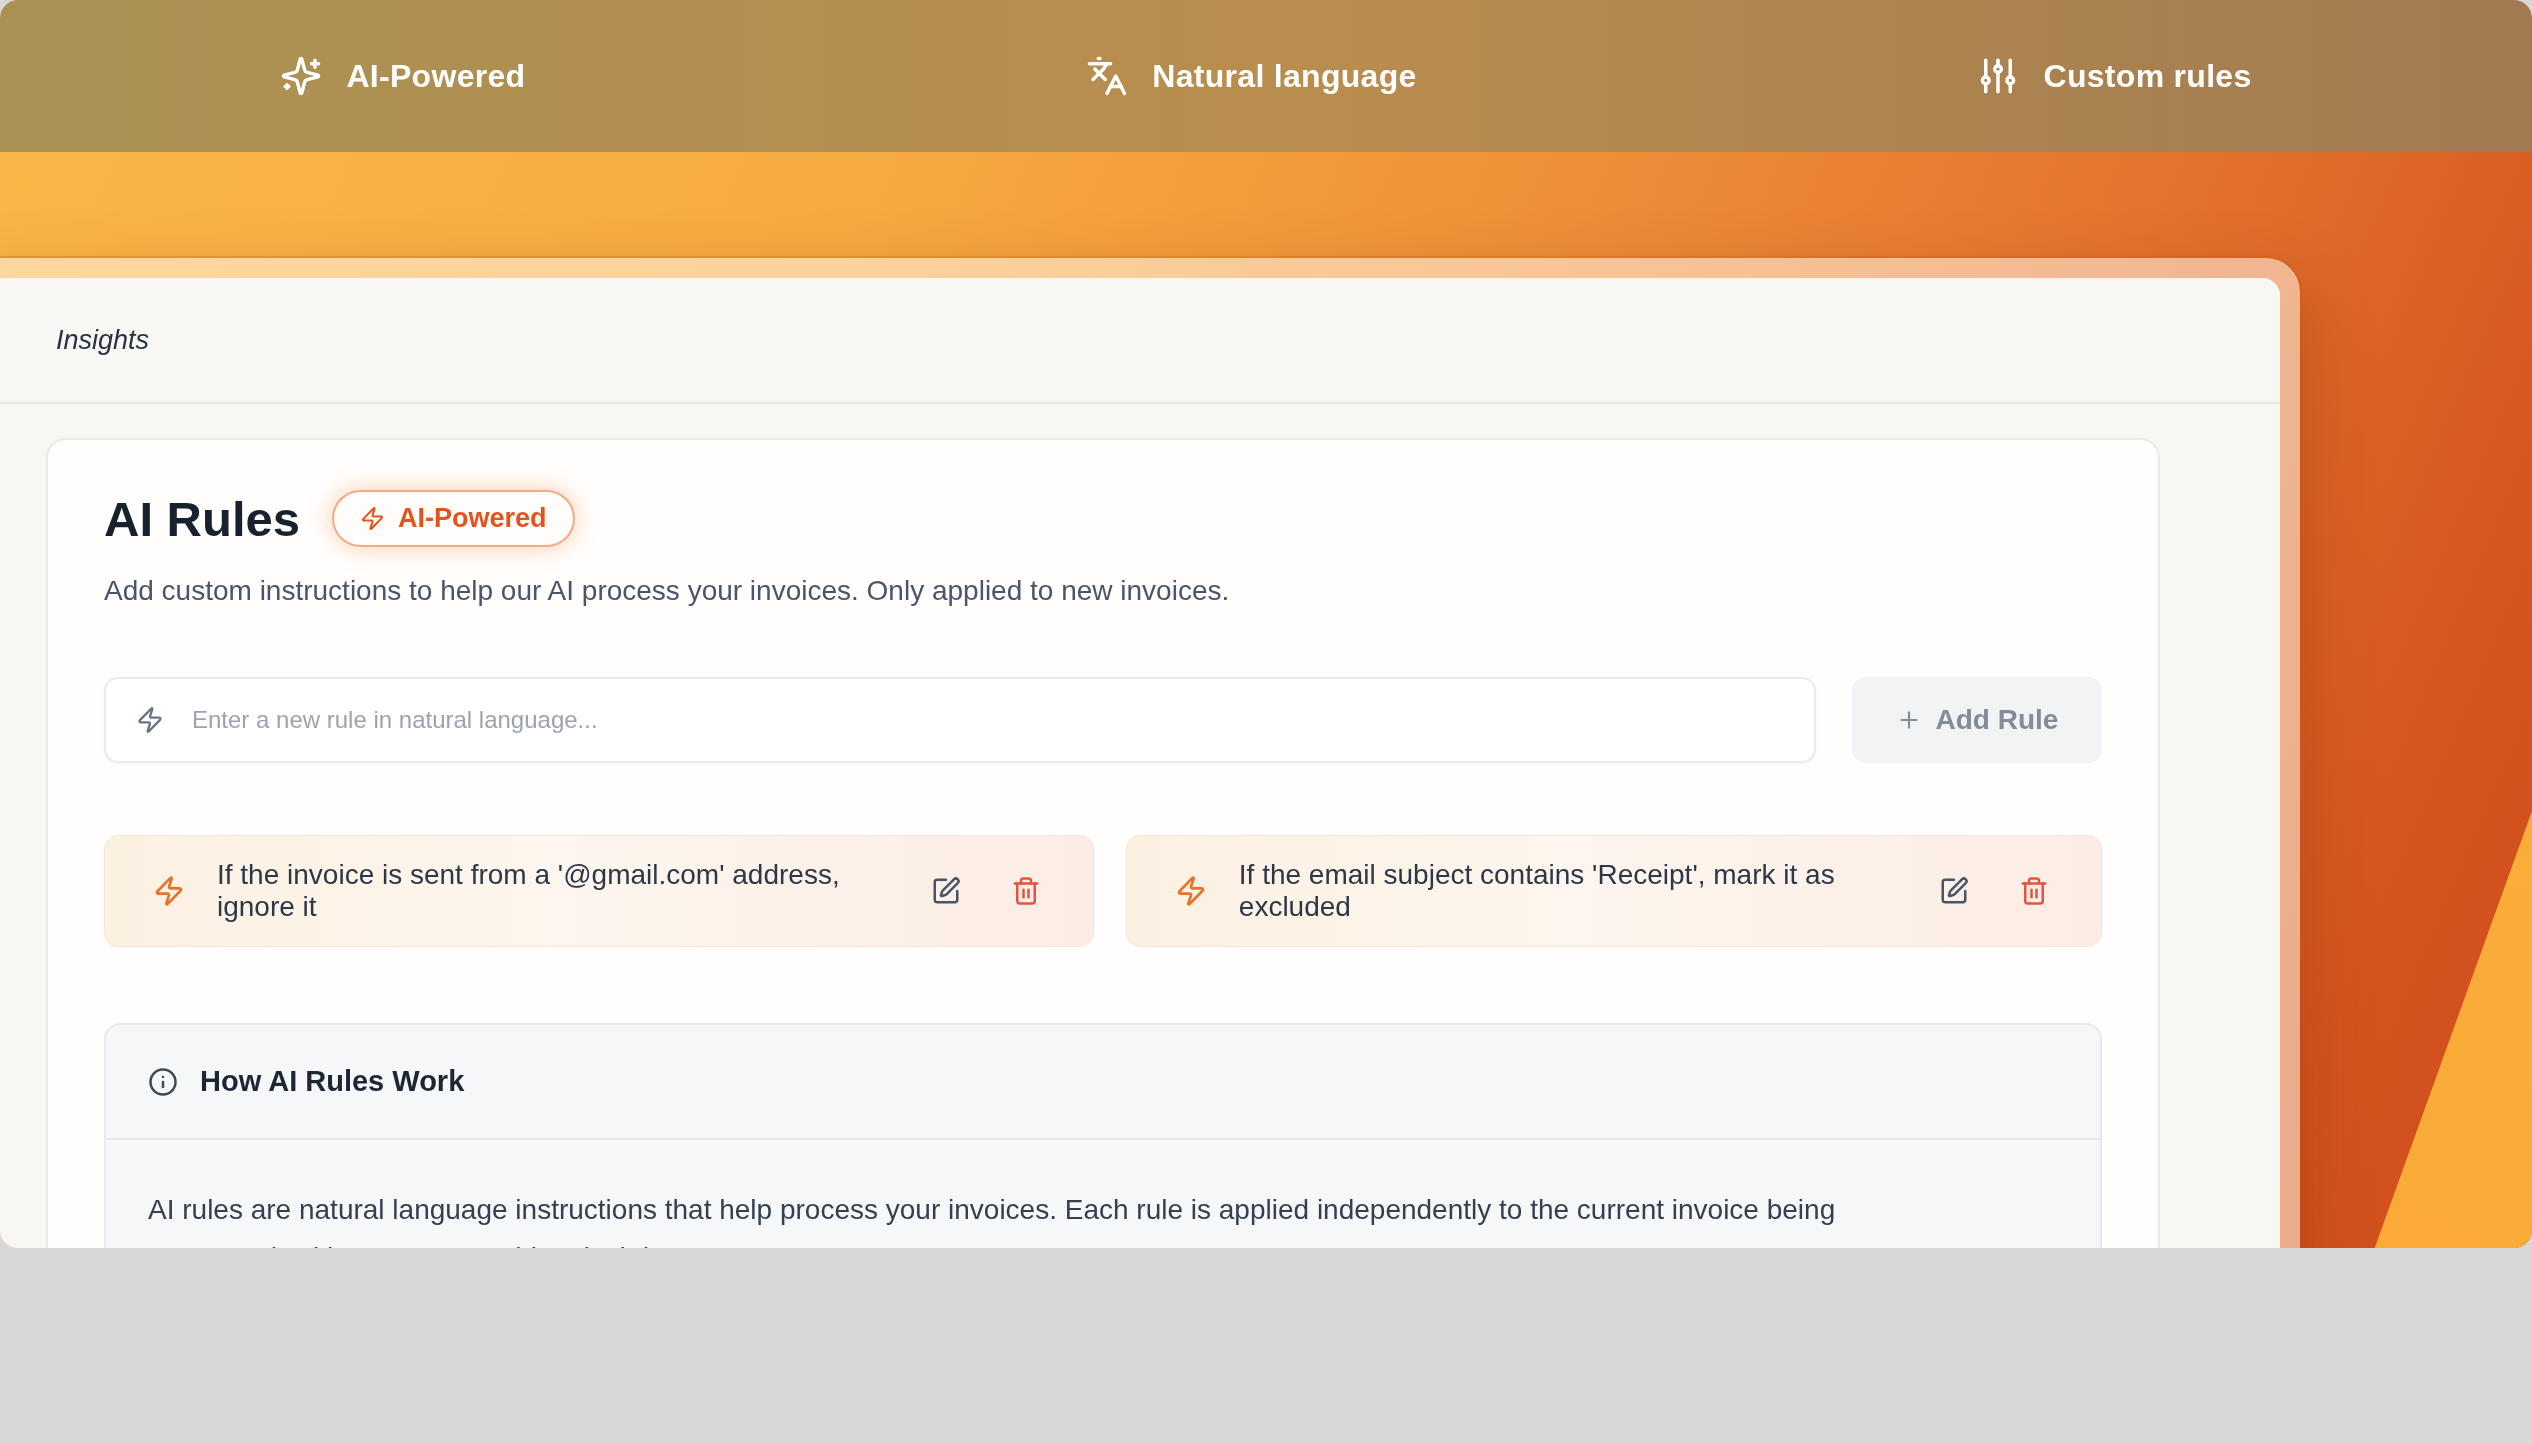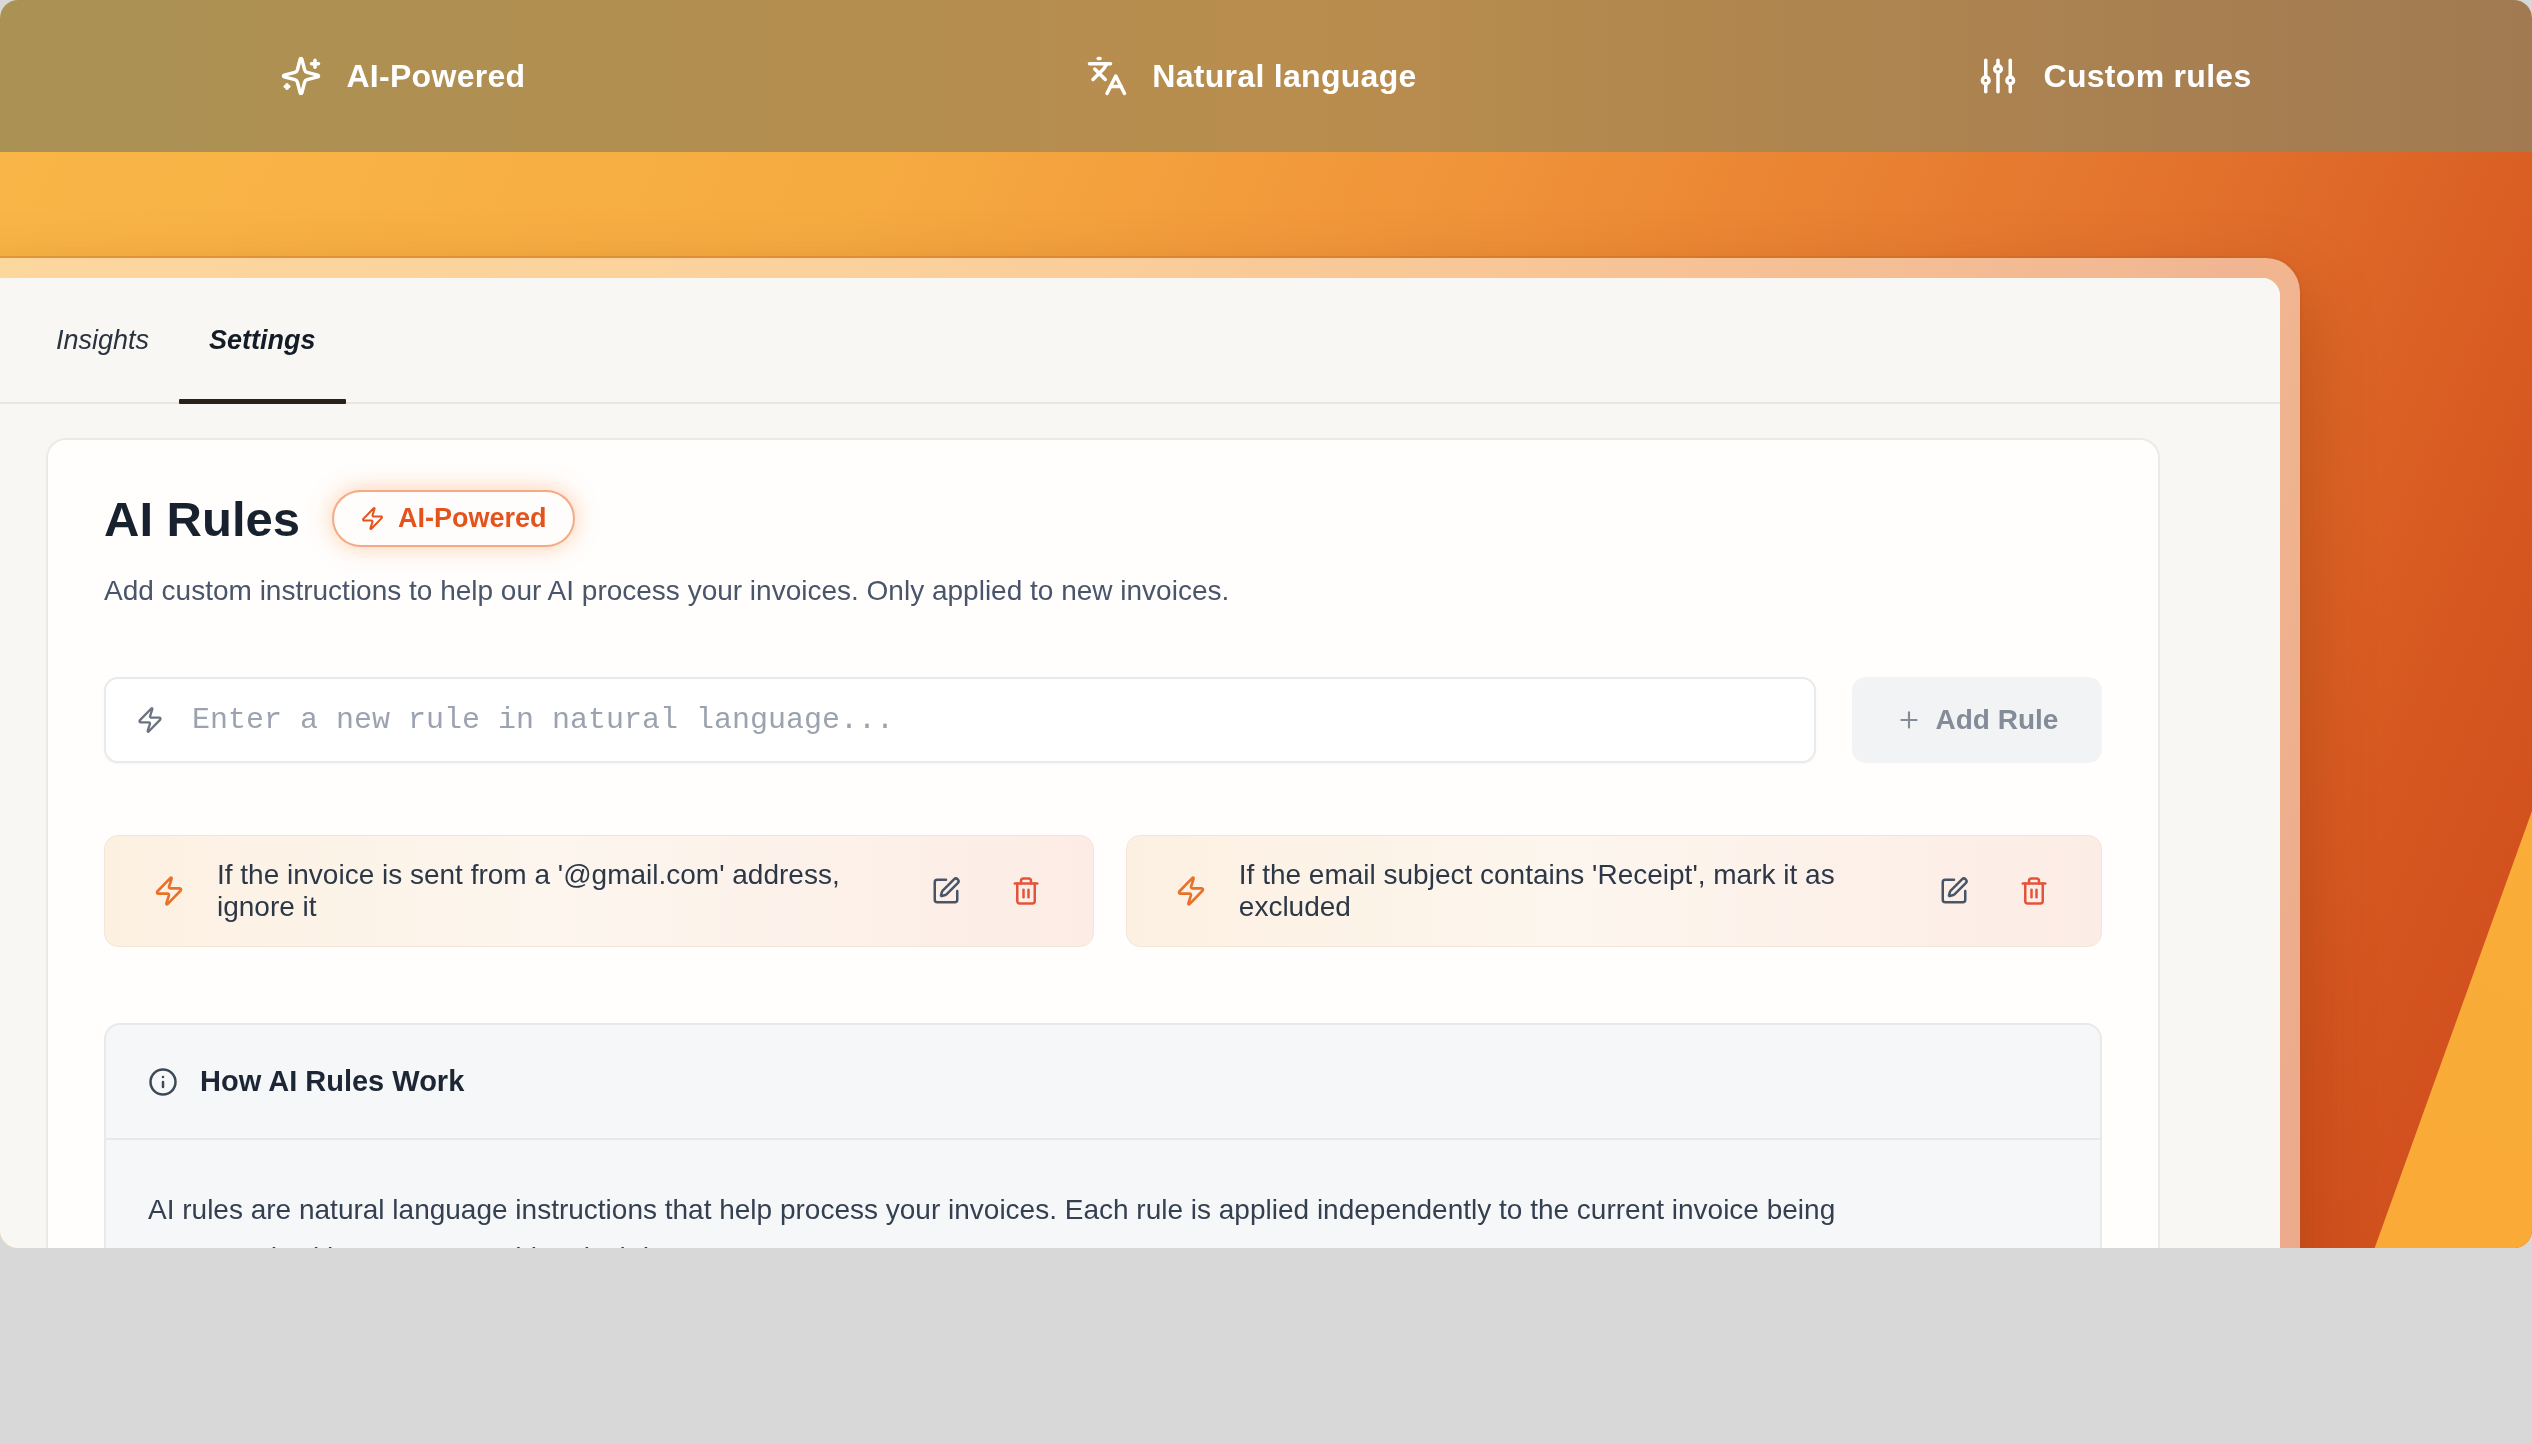--- a/index.html
+++ b/index.html
@@ -48,22 +48,22 @@
          box-shadow:0 0 24px rgba(249,115,22,.35);}
   .badge svg{width:25px;height:25px;}
   .desc{margin-top:28px;font-size:28px;color:#49556a;}
 
   
   .input-row{margin-top:70px;display:flex;gap:36px;}
   .rule-input{flex:1;height:86px;border:2px solid #e8eaed;border-radius:14px;background:#ffffff;
               display:flex;align-items:center;padding:0 30px;gap:26px;box-sizing:border-box;
               box-shadow:0 1px 3px rgba(0,0,0,.04);}
   .rule-input svg{width:28px;height:28px;color:#6b7280;flex:none;}
-  .rule-input input{border:none;outline:none;flex:1;font-size:30px;color:#701a75;
-              background:transparent;font-family:Liberation Mono, monospace;}
+  .rule-input input{border:none;outline:none;flex:1;font-size:24px;color:#701a75;
+              background:transparent;font-family:Liberation Sans, sans-serif;}
   .rule-input input::placeholder{color:#9ca3b0;}
   .add-btn{flex:none;width:250px;height:86px;border:none;border-radius:14px;background:#f2f3f4;
            color:#848c99;font-size:28px;font-weight:600;display:flex;align-items:center;
            justify-content:center;gap:14px;font-family:inherit;cursor:pointer;}
   .add-btn svg{width:26px;height:26px;}
 
   
   .rules{margin-top:72px;display:flex;flex-direction:row;gap:32px;}
   .rule-row{height:112px;border:1px solid #f3e6d6;border-radius:14px;
             background:linear-gradient(90deg,#fcf0e1 0%,#fdf6ee 45%,#fcece5 100%);
@@ -131,21 +131,20 @@
 
   <div class="wallpaper">
     <div class="wallpaper-swath"></div>
   </div>
 
   <div class="window">
     <div class="window-inner">
 
       <div class="tabbar">
         <div class="tab">Insights</div>
-        <div class="tab active">Settings</div>
       </div>
 
       <div class="card">
 
         <div class="title-row">
           <h1 class="card-title">AI Rules</h1>
           <span class="badge">
             <svg viewBox="0 0 24 24">
               <path d="M4 14a1 1 0 0 1-.78-1.63l9.9-10.2a.5.5 0 0 1 .86.46l-1.92 6.02A1 1 0 0 0 13 10h7a1 1 0 0 1 .78 1.63l-9.9 10.2a.5.5 0 0 1-.86-.46l1.92-6.02A1 1 0 0 0 11 14z"></path>
             </svg>

